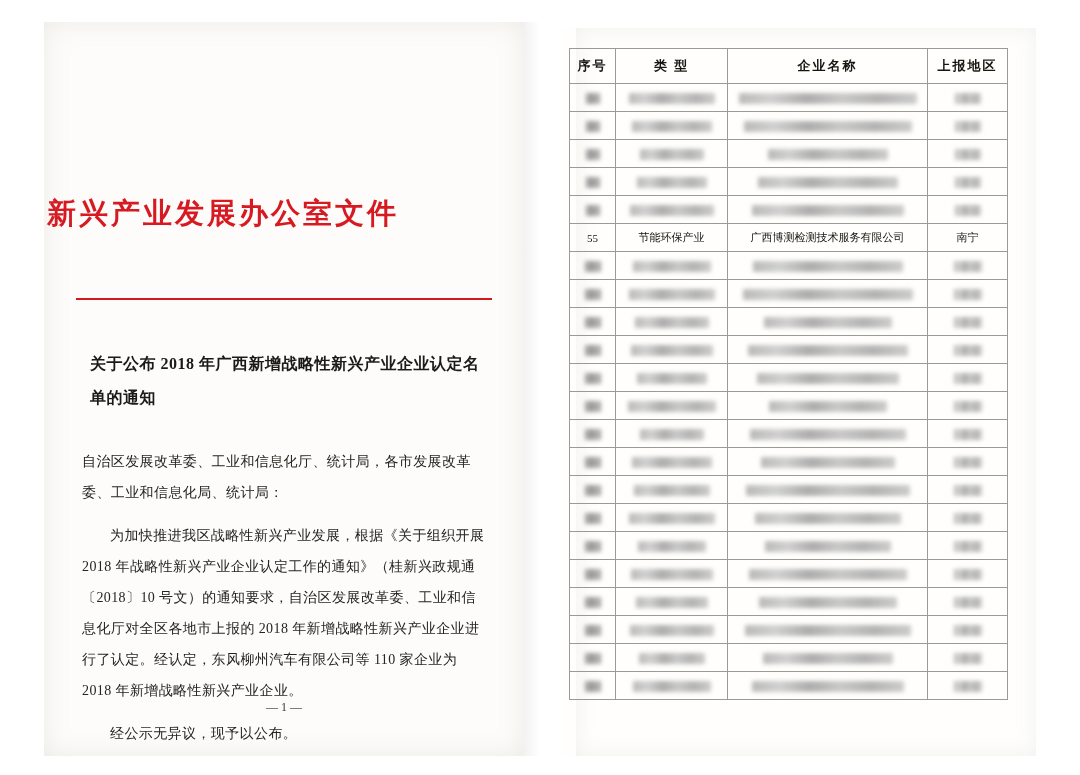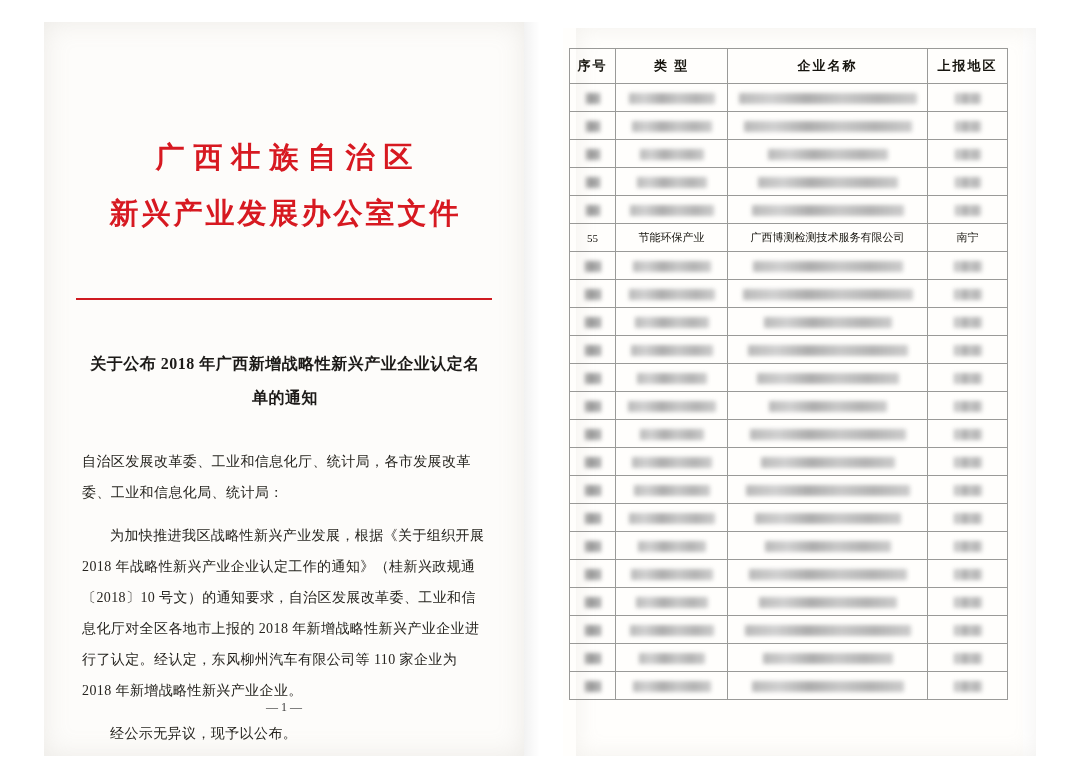--- a/index.html
+++ b/index.html
@@ -39,21 +39,21 @@
     font-size: 29px;
     font-weight: bold;
     letter-spacing: 9px;
     text-indent: 9px;
     font-family: "DejaVu Serif", serif;
   }
   .doc-title-l2 {
     position: absolute;
     left: 0; top: 172px;
     width: 100%;
-    text-align: center;
+    text-align: left;
     color: #d71921;
     font-size: 29px;
     font-weight: bold;
     letter-spacing: 3px;
     text-indent: 3px;
     font-family: "DejaVu Serif", serif;
   }
   .doc-docnum {
     position: absolute;
     left: 0; top: 233px;
@@ -69,21 +69,20 @@
     top: 276px;
     width: 416px;
     height: 2px;
     background: #cf1a20;
   }
   .doc-subject {
     position: absolute;
     left: 46px;
     top: 325px;
     width: 390px;
-    text-align: center;
     font-size: 16px;
     font-weight: bold;
     line-height: 34px;
     color: #1c1a18;
     letter-spacing: 0.5px;
   }
   .doc-body {
     position: absolute;
     left: 38px;
     top: 412px;
@@ -178,21 +177,20 @@
     width: 460px; height: 728px;
     box-shadow: inset 0 0 22px rgba(160,155,145,0.14);
     pointer-events: none;
   }
 </style>
 </head>
 <body>
 
 <div class="doc-page">
   <div class="doc-inner">
-    <div class="doc-title-l1">广西壮族自治区</div>
     <div class="doc-title-l2">新兴产业发展办公室文件</div>
     <div class="red-rule"></div>
     <div class="doc-subject">关于公布 2018 年广西新增战略性新兴产业企业认定名单的通知</div>
     <div class="doc-body">
       <p>自治区发展改革委、工业和信息化厅、统计局，各市发展改革委、工业和信息化局、统计局：</p>
       <p class="indent2">为加快推进我区战略性新兴产业发展，根据《关于组织开展 2018 年战略性新兴产业企业认定工作的通知》（桂新兴政规通〔2018〕10 号文）的通知要求，自治区发展改革委、工业和信息化厅对全区各地市上报的 2018 年新增战略性新兴产业企业进行了认定。经认定，东风柳州汽车有限公司等 110 家企业为 2018 年新增战略性新兴产业企业。</p>
       <p class="indent2">经公示无异议，现予以公布。</p>
     </div>
     <div class="pagenum">— 1 —</div>
   </div>

